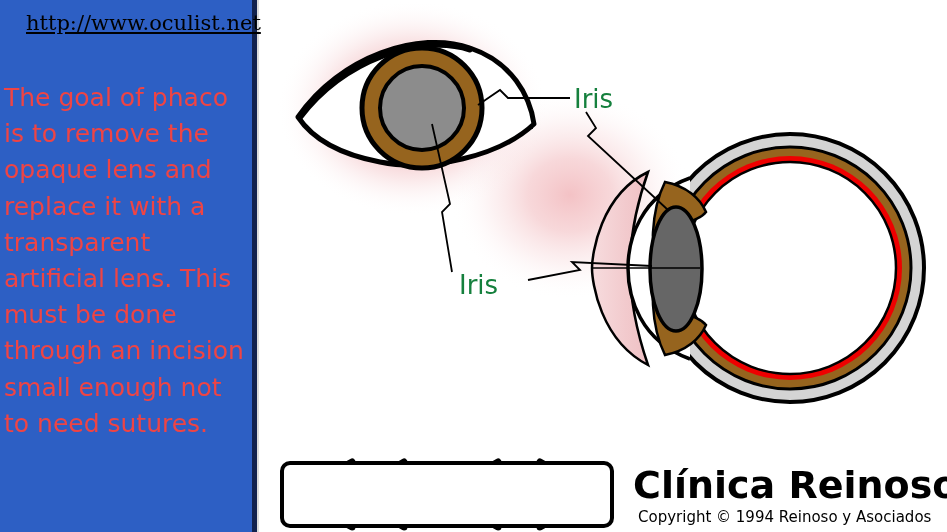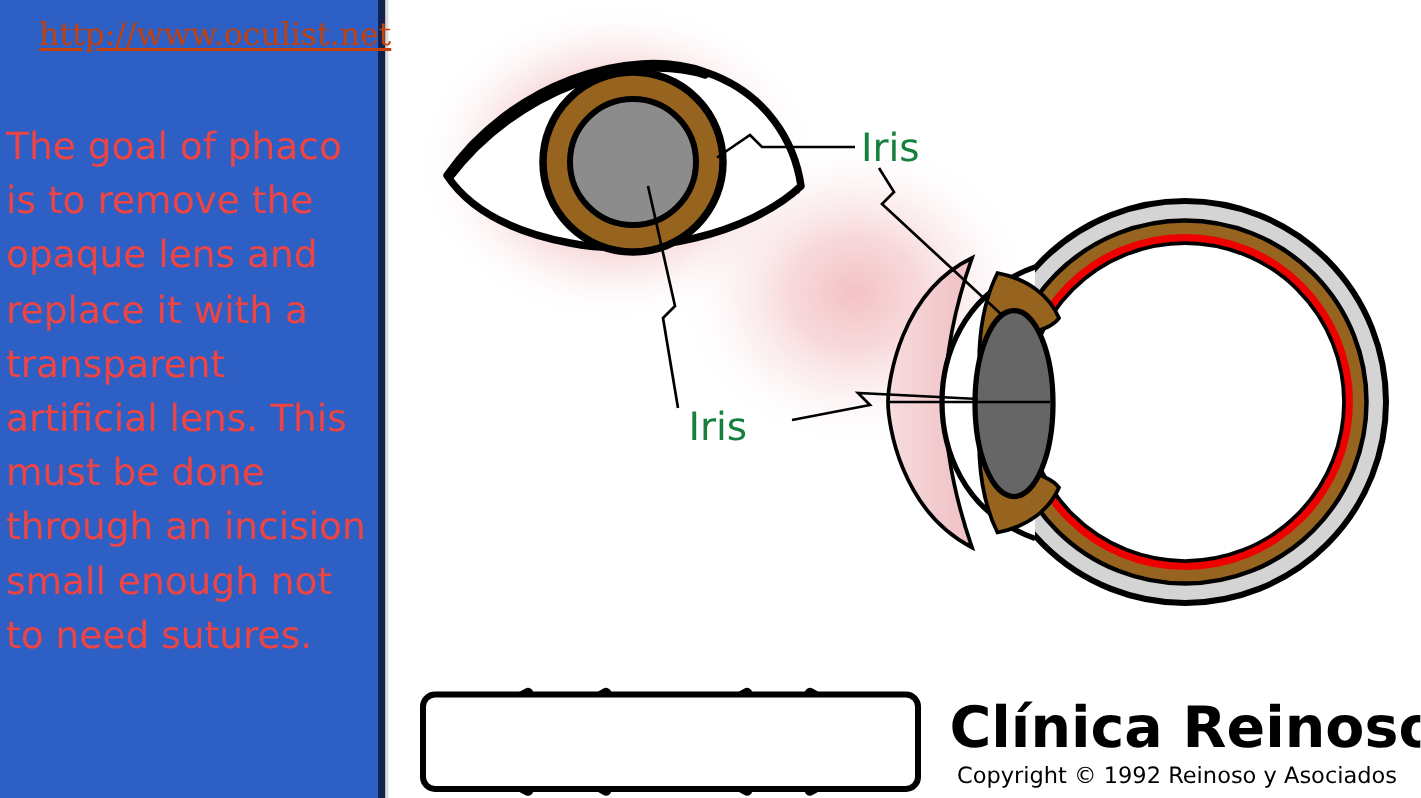--- a/index.html
+++ b/index.html
@@ -12,21 +12,21 @@
               background:#2d5fc4;}
   #panel-edge{position:absolute;left:252px;top:0;width:5px;height:532px;
               background:#12224e;}
   #panel-edge2{position:absolute;left:257px;top:0;width:2px;height:532px;
               background:#dcdcdc;}
   #slide-title{position:absolute;left:4px;top:8px;
                font-size:31px;font-weight:bold;color:#ffffff;
                letter-spacing:0px;line-height:1;white-space:nowrap;}
   #site-url{position:absolute;left:26px;top:11px;
             font-family:"DejaVu Serif","Liberation Serif",serif;
-            font-size:21px;color:#c2410c;white-space:nowrap;letter-spacing:0px;}
+            font-size:21px;color:#000000;white-space:nowrap;letter-spacing:0px;}
   #panel-body{position:absolute;left:4px;top:80px;width:244px;
               font-size:25px;line-height:36.2px;color:#ef4444;}
 
   
   #nav-bar{position:absolute;left:280px;top:461px;width:334px;height:67px;
            border:4px solid #000;border-radius:10px;background:#fff;
            box-sizing:border-box;}
   .nav-btn{position:absolute;top:0;height:100%;background:transparent;
            border:none;padding:0;cursor:pointer;}
   #btn-first{left:6px;width:120px;}
@@ -152,15 +152,15 @@
   <div class="anat-label" id="label-iris">Iris</div>
   <div class="anat-label" id="label-lens">Iris</div>
 
   <div id="nav-bar">
     <button class="nav-btn" id="btn-first" aria-label="first-slide"></button>
     <button class="nav-btn" id="btn-prev" aria-label="previous-slide"></button>
     <button class="nav-btn" id="btn-next" aria-label="next-slide"></button>
   </div>
 
   <div id="brand-name">Clínica Reinoso</div>
-  <div id="brand-copy">Copyright © 1992 Reinoso y Asociados</div>
+  <div id="brand-copy">Copyright © 1994 Reinoso y Asociados</div>
 
 </div>
 
 </body></html>

